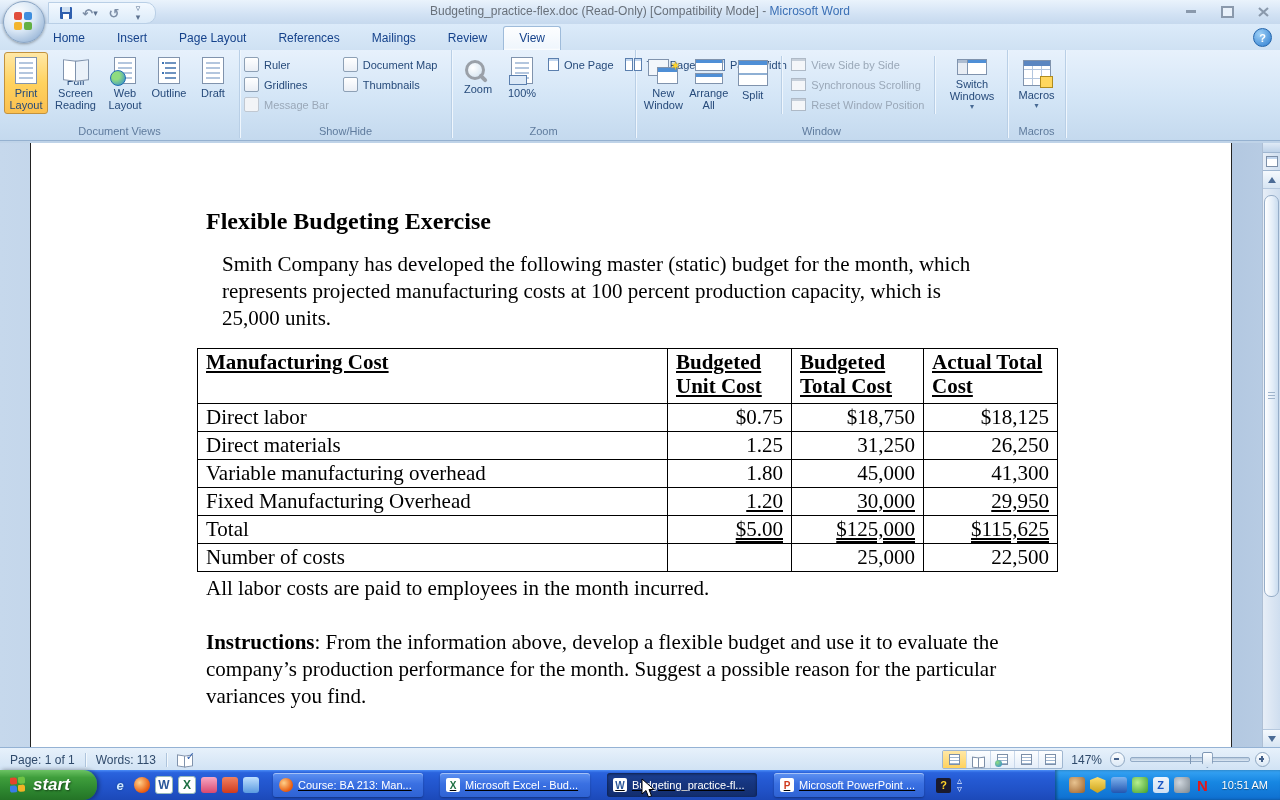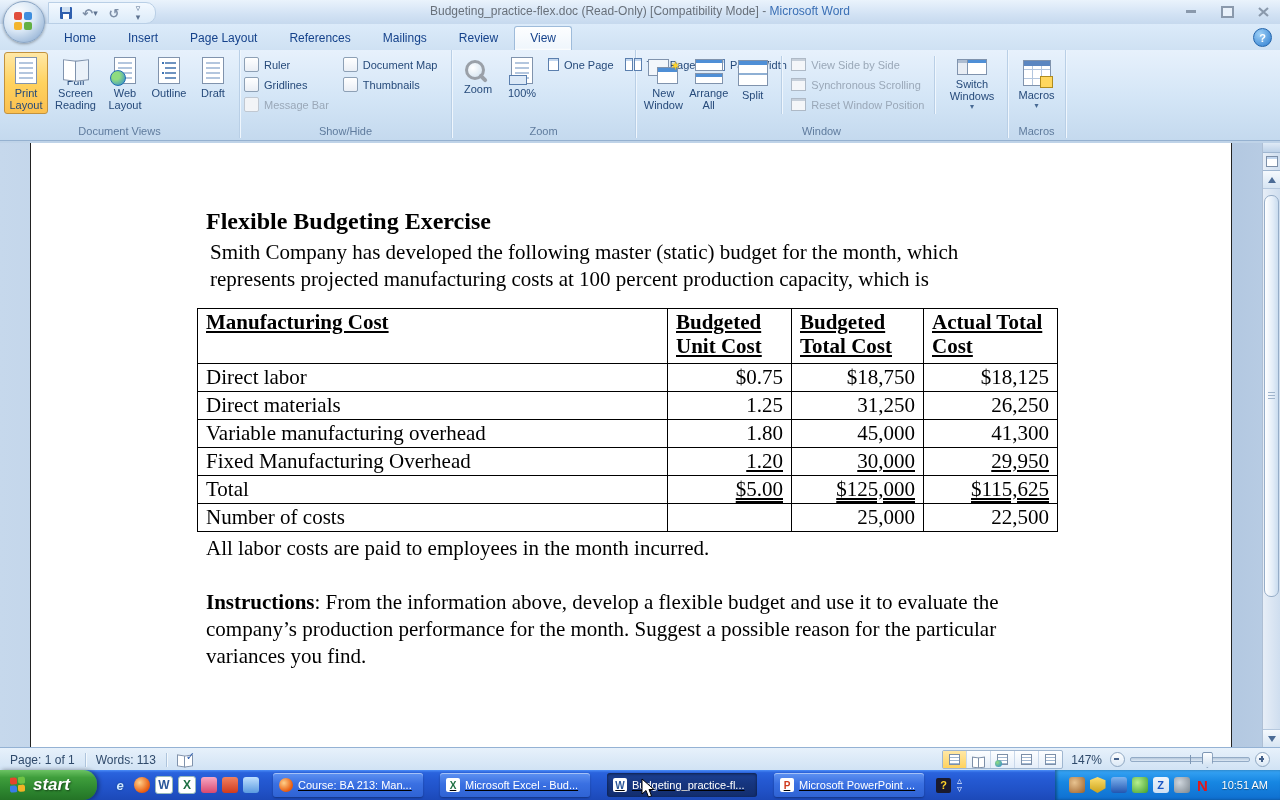--- a/index.html
+++ b/index.html
@@ -31,21 +31,21 @@
   .title-text{position:absolute;left:0;right:0;top:4px;text-align:center;font-size:12px;color:#68707a;}
   .title-text .app{color:#3a6fb5;}
   .win-controls{position:absolute;right:6px;top:4px;display:flex;gap:14px;}
   .wc{width:22px;height:15px;display:flex;align-items:center;justify-content:center;cursor:pointer;}
   .wc-min i{display:block;width:10px;height:3px;background:#8a99ac;}
   .wc-restore i{display:block;width:9px;height:8px;border:2px solid #8a99ac;background:#e9f1fa;}
   .wc-close svg{display:block;}
 
   
   .tabrow{position:absolute;left:0;top:24px;width:1280px;height:26px;
-    background:linear-gradient(#dcebfa,#cfe1f3);display:flex;align-items:flex-end;padding-left:48px;box-sizing:border-box;}
+    background:linear-gradient(#dcebfa,#cfe1f3);display:flex;align-items:flex-end;padding-left:37px;box-sizing:border-box;}
   .tab{padding:4px 15px 5px;color:#15428b;font-size:12px;cursor:pointer;border:1px solid transparent;border-bottom:none;}
   .tab.active{background:linear-gradient(#fdfeff,#eef5fc);border-color:#9ebbda;border-radius:3px 3px 0 0;
     box-shadow:0 -1px 2px rgba(255,255,255,.9) inset;}
   .help-btn{position:absolute;right:8px;bottom:3px;width:17px;height:17px;border-radius:50%;
     background:radial-gradient(circle at 35% 30%,#9fd1f7,#2c7cd0);color:#fff;font-weight:bold;font-size:11px;
     display:flex;align-items:center;justify-content:center;border:1px solid #2465ab;cursor:pointer;}
 
   
   .ribbon{position:absolute;left:0;top:50px;width:1280px;height:90px;
     background:linear-gradient(#e7f1fc,#d3e5f6 55%,#c4d9ee);border-bottom:1px solid #95b1d0;display:flex;}
@@ -114,21 +114,21 @@
   .chkrow.disabled{color:#9aa8b8;cursor:default;}
   .vdiv{width:1px;background:#b9cfe6;box-shadow:1px 0 0 #eff6fd;margin:4px 6px;height:58px;}
 
   
   .docarea{position:absolute;left:0;top:143px;width:1280px;height:604px;
     background:linear-gradient(to right,#c6d8ec,#a9c0dc 40%,#a9c0dc 90%,#b9cde4);}
   .page{position:absolute;left:30px;top:0;width:1202px;height:604px;background:#fff;
     border-left:1px solid #222;border-right:1px solid #222;box-sizing:border-box;}
   .content{padding:64px 160px 0 175px;font-family:"Liberation Serif","DejaVu Serif",serif;color:#000;}
   .doc-title{font-size:24px;font-weight:bold;line-height:28px;margin:0 0 4px;}
-  .doc-par{font-size:21px;line-height:27px;margin:4px;}
+  .doc-par{font-size:21px;line-height:27px;margin:16px;}
   .doc-par .line{display:block;}
   .doc-table{border-collapse:collapse;margin:15px 0 0 -9px;table-layout:fixed;}
   .doc-table td{border:1px solid #000;font-size:21px;line-height:24px;padding:1px 8px 2px;vertical-align:top;box-sizing:border-box;}
   .doc-table .c0{width:470px;}
   .doc-table .c1{width:124px;}
   .doc-table .c2{width:132px;}
   .doc-table .c3{width:134px;}
   .doc-table .th{font-weight:bold;text-decoration:underline;height:55px;}
   .doc-table .num{text-align:right;}
   .u1{text-decoration-line:underline;}
@@ -467,20 +467,21 @@
     <div style="flex:1;"></div>
   </div>
 
   <div class="docarea">
     <div class="page">
       <div class="content">
         <p class="doc-title">Flexible Budgeting Exercise</p>
         <p class="doc-par">
           <span class="line">Smith Company has developed the following master (static) budget for the month, which</span>
           <span class="line">represents projected manufacturing costs at 100 percent production capacity, which is</span>
+          <span class="line">25,000 units.</span>
         </p>
         <table class="doc-table">
           <tbody>
               <tr>
             <td class="c0 th">Manufacturing Cost</td>
             <td class="c1 th">Budgeted Unit Cost</td>
             <td class="c2 th">Budgeted Total Cost</td>
             <td class="c3 th">Actual Total Cost</td>
           </tr>
           <tr>

